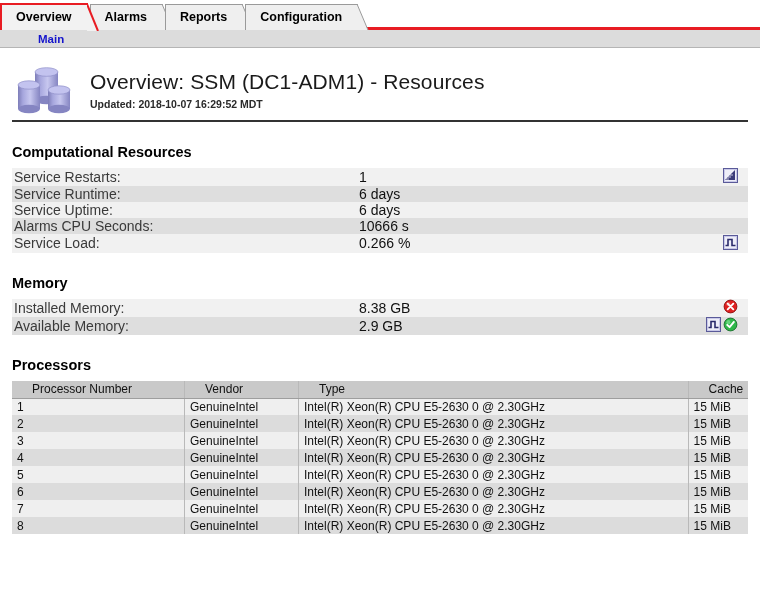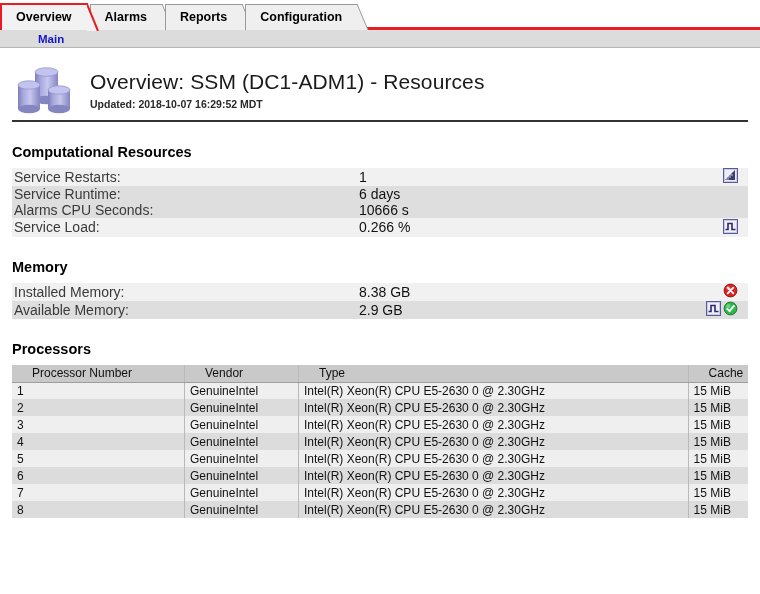--- a/index.html
+++ b/index.html
@@ -253,20 +253,25 @@
                 <rect x="2" y="2" width="11" height="11" fill="#eeeef8"></rect>
                 <path d="M2 12 L12 2 L12 12 Z" fill="#3c3c7a"></path>
                 <path d="M3 11 L6 11 M5 9 L8 9 M7 7 L10 7" stroke="#eeeef8" stroke-width="0.8"></path>
               </svg></span></td>
         </tr>
         <tr class="even">
           <td class="kv-label">Service Runtime:</td>
           <td class="kv-value">6 days</td>
           <td class="kv-icons"></td>
         </tr>
+        <tr class="odd">
+          <td class="kv-label">Service Uptime:</td>
+          <td class="kv-value">6 days</td>
+          <td class="kv-icons"></td>
+        </tr>
         <tr class="even">
           <td class="kv-label">Alarms CPU Seconds:</td>
           <td class="kv-value">10666 s</td>
           <td class="kv-icons"></td>
         </tr>
         <tr class="odd">
           <td class="kv-label">Service Load:</td>
           <td class="kv-value">0.266 %</td>
           <td class="kv-icons"><span class="ic"><svg width="15" height="15" viewBox="0 0 15 15">
                 <rect x="0.5" y="0.5" width="14" height="14" fill="#c9c9e8" stroke="#5a5a99"></rect>

